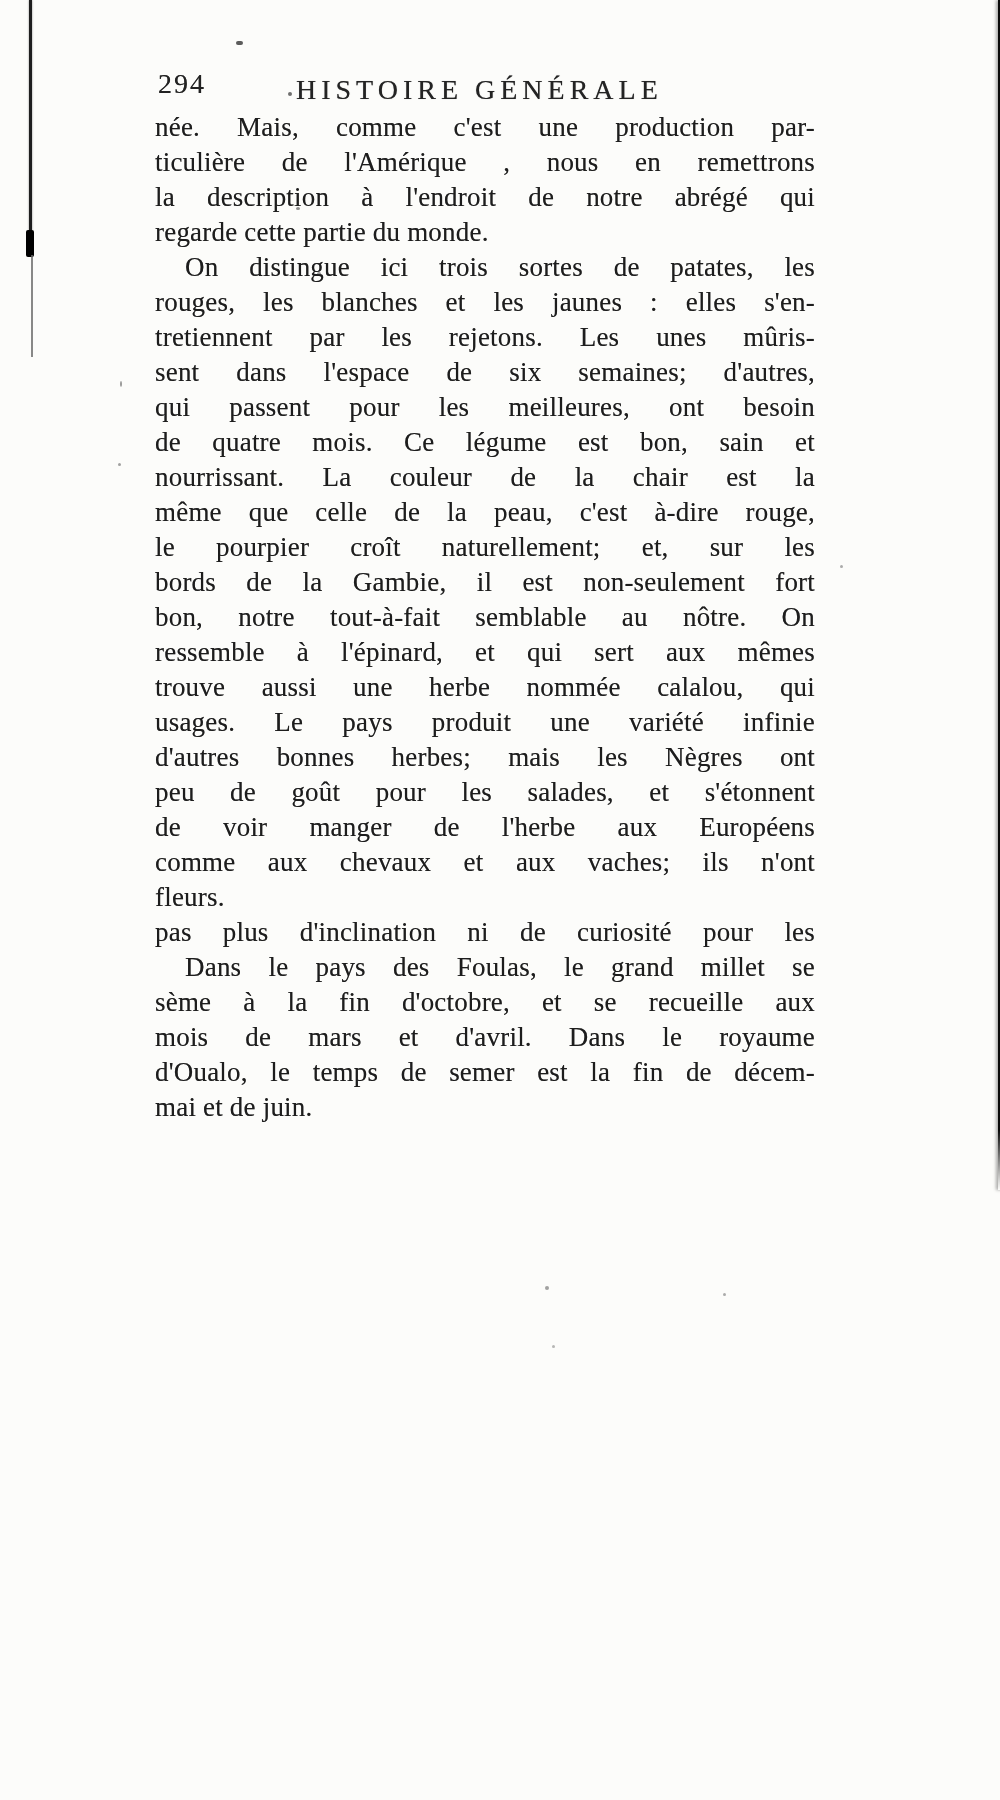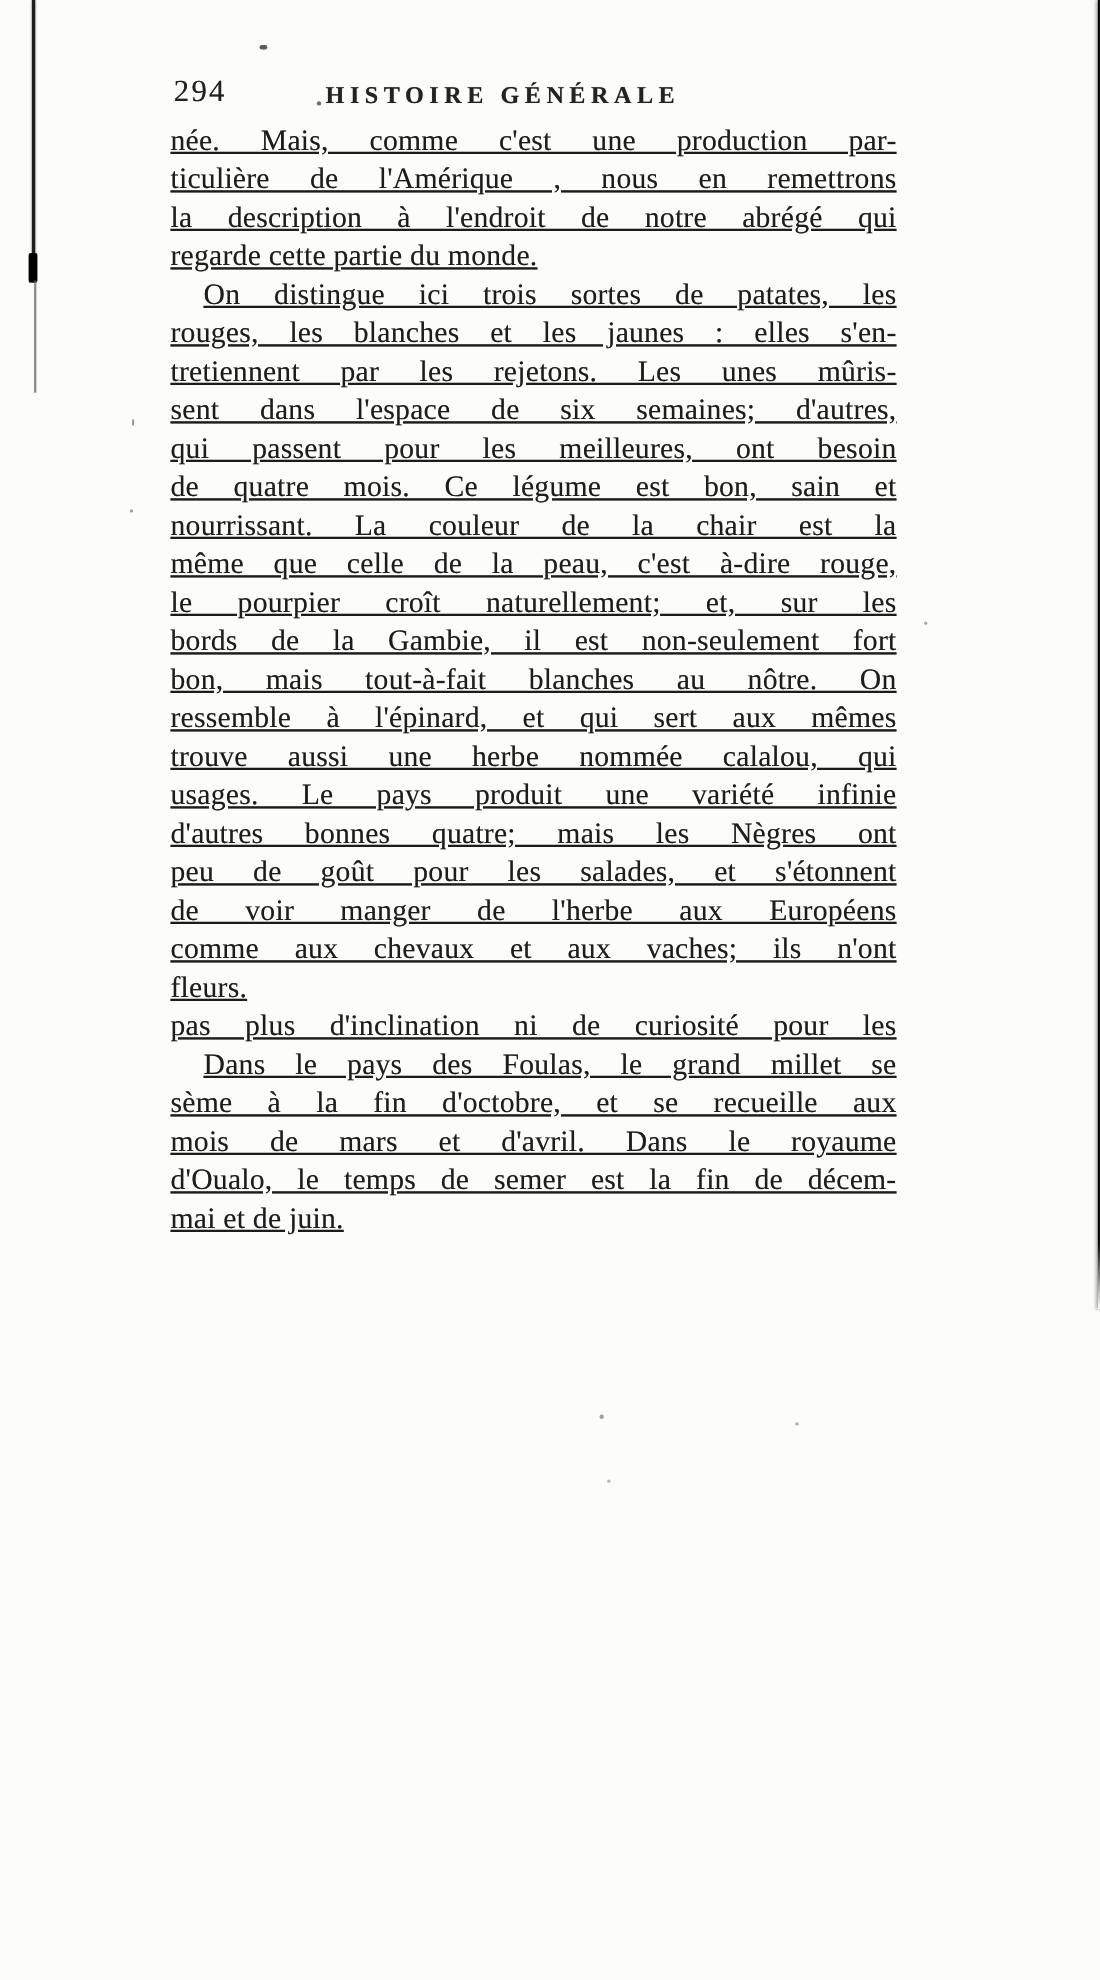--- a/index.html
+++ b/index.html
@@ -13,26 +13,26 @@
     padding-left:14px;
   }
   
   .header-pagenum{
     position:absolute;left:158px;top:68px;
     font-size:28px;letter-spacing:2px;color:#222;
     text-shadow:0 0 0.6px rgba(0,0,0,0.55);
   }
   .header-title{
     position:absolute;left:296px;top:74px;
-    font-size:22px;font-weight:bold;letter-spacing:5px;color:#232323;
+    font-size:28px;font-weight:normal;letter-spacing:5px;color:#232323;
     text-shadow:0 0 0.7px rgba(0,0,0,0.5);
   }
   
   .text-block{
-    position:absolute;left:155px;top:110px;width:660px;text-decoration:underline;
+    position:absolute;left:155px;top:110px;width:660px;
   }
   .line{
     font-size:27px;
     line-height:35px;
     letter-spacing:0.2px;
     color:#1d1d1d;
     text-align:justify;
     text-align-last:justify;
     text-shadow:0 0 0.6px rgba(0,0,0,0.45);
     white-space:normal;
@@ -84,25 +84,25 @@
       <div class="line indent">On distingue ici trois sortes de patates, les</div>
       <div class="line">rouges, les blanches et les jaunes : elles s'en-</div>
       <div class="line">tretiennent par les rejetons. Les unes mûris-</div>
       <div class="line">sent dans l'espace de six semaines; d'autres,</div>
       <div class="line">qui passent pour les meilleures, ont besoin</div>
       <div class="line">de quatre mois. Ce légume est bon, sain et</div>
       <div class="line">nourrissant. La couleur de la chair est la</div>
       <div class="line">même que celle de la peau, c'est à-dire rouge,</div>
       <div class="line">le pourpier croît naturellement; et, sur les</div>
       <div class="line">bords de la Gambie, il est non-seulement fort</div>
-      <div class="line">bon, mais tout-à-fait blanches au nôtre. On</div>
+      <div class="line">bon, notre tout-à-fait semblable au nôtre. On</div>
       <div class="line">ressemble à l'épinard, et qui sert aux mêmes</div>
       <div class="line">trouve aussi une herbe nommée calalou, qui</div>
       <div class="line">usages. Le pays produit une variété infinie</div>
-      <div class="line">d'autres bonnes quatre; mais les Nègres ont</div>
+      <div class="line">d'autres bonnes herbes; mais les Nègres ont</div>
       <div class="line">peu de goût pour les salades, et s'étonnent</div>
       <div class="line">de voir manger de l'herbe aux Européens</div>
       <div class="line">comme aux chevaux et aux vaches; ils n'ont</div>
       <div class="line last">fleurs.</div>
       <div class="line">pas plus d'inclination ni de curiosité pour les</div>
       <div class="line indent">Dans le pays des Foulas, le grand millet se</div>
       <div class="line">sème à la fin d'octobre, et se recueille aux</div>
       <div class="line">mois de mars et d'avril. Dans le royaume</div>
       <div class="line">d'Oualo, le temps de semer est la fin de décem-</div>
       <div class="line last">mai et de juin.</div>

